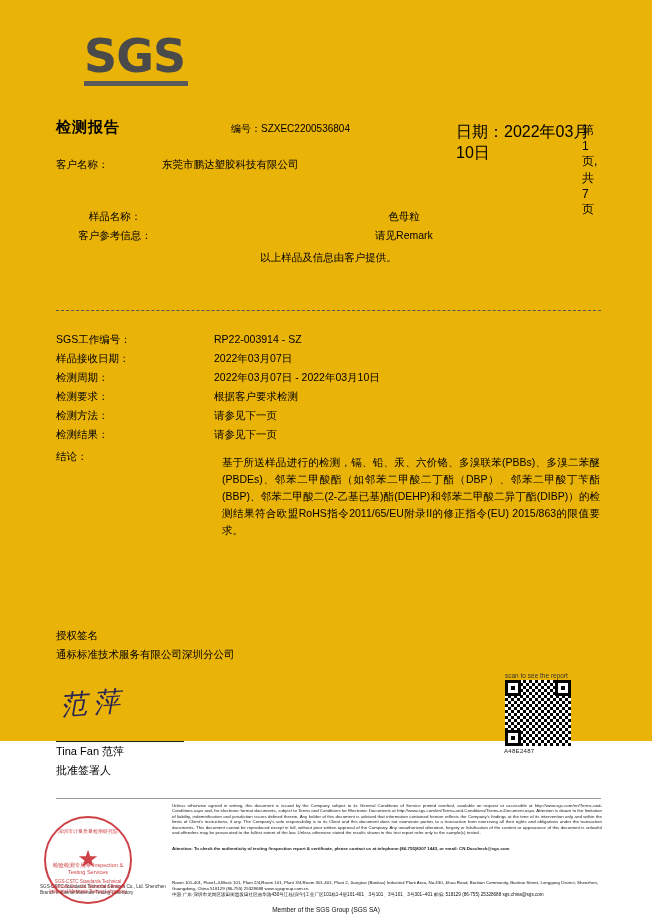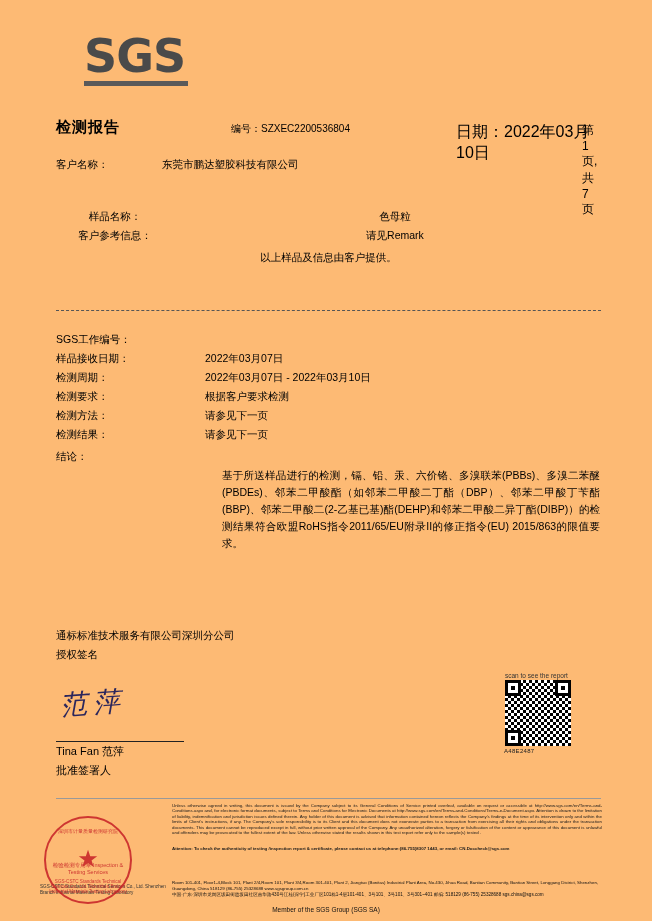--- a/index.html
+++ b/index.html
@@ -12,22 +12,22 @@
     height: 921px;
     position: relative;
     font-family: "Liberation Sans", sans-serif;
     color: #000;
     overflow: hidden;
   }
   .page {
     position: absolute;
     left: 0; top: 0;
     width: 652px;
-    height: 921px;
-    background: #fdba74;
+    height: 741px;
+    background: #eab308;
   }
 
   
   .logo-wrap {
     position: absolute;
     left: 84px;
     top: 33px;
   }
   .logo-text {
     font-family: "DejaVu Sans", sans-serif;
@@ -96,21 +96,21 @@
   }
   .frow .flabel {
     position: absolute;
     left: 0;
     top: 0;
     width: 118px;
     white-space: nowrap;
   }
   .frow .fvalue {
     position: absolute;
-    left: 149px;
+    left: 158px;
     top: 0;
     width: 380px;
     white-space: nowrap;
   }
   .frow .fvalue.indent-more { left: 106px; }
 
   .note-line {
     position: relative;
     margin-top: 3px;
     font-size: 10.5px;
@@ -134,21 +134,21 @@
     font-size: 10.5px;
   }
   .conclusion .clabel {
     position: absolute;
     left: 0; top: 0;
     width: 118px;
   }
   .conclusion .ctext {
     position: absolute;
     left: 166px;
-    top: 17px;
+    top: 4px;
     width: 378px;
     line-height: 17px;
     text-align: justify;
   }
 
   
   .sig-company {
     position: absolute;
     left: 56px;
     top: 626px;
@@ -363,20 +363,21 @@
       <span class="fvalue">请见Remark</span>
     </div>
     <div class="note-line">以上样品及信息由客户提供。</div>
   </div>
 
   <div class="dashed-sep"></div>
 
   <div class="fields block-sgs">
     <div class="frow">
       <span class="flabel">SGS工作编号：</span>
+      <span class="fvalue">RP22-003914 - SZ</span>
     </div>
     <div class="frow">
       <span class="flabel">样品接收日期：</span>
       <span class="fvalue">2022年03月07日</span>
     </div>
     <div class="frow">
       <span class="flabel">检测周期：</span>
       <span class="fvalue">2022年03月07日 - 2022年03月10日</span>
     </div>
     <div class="frow">
@@ -392,22 +393,22 @@
       <span class="fvalue">请参见下一页</span>
     </div>
   </div>
 
   <div class="conclusion">
     <span class="clabel">结论：</span>
     <span class="ctext">基于所送样品进行的检测，镉、铅、汞、六价铬、多溴联苯(PBBs)、多溴二苯醚(PBDEs)、邻苯二甲酸酯（如邻苯二甲酸二丁酯（DBP）、邻苯二甲酸丁苄酯(BBP)、邻苯二甲酸二(2-乙基已基)酯(DEHP)和邻苯二甲酸二异丁酯(DIBP)）的检测结果符合欧盟RoHS指令2011/65/EU附录II的修正指令(EU) 2015/863的限值要求。</span>
   </div>
 
   <div class="sig-company">
+    <div>授权签名</div>
     <div>通标标准技术服务有限公司深圳分公司</div>
-    <div>授权签名</div>
   </div>
   <div class="sig-script">范萍</div>
   <div class="sig-name-line"></div>
   <div class="sig-names">
     <div>Tina Fan 范萍</div>
     <div>批准签署人</div>
   </div>
 
   <div class="qr-caption">scan to see the report</div>
   <div class="qr-box">

